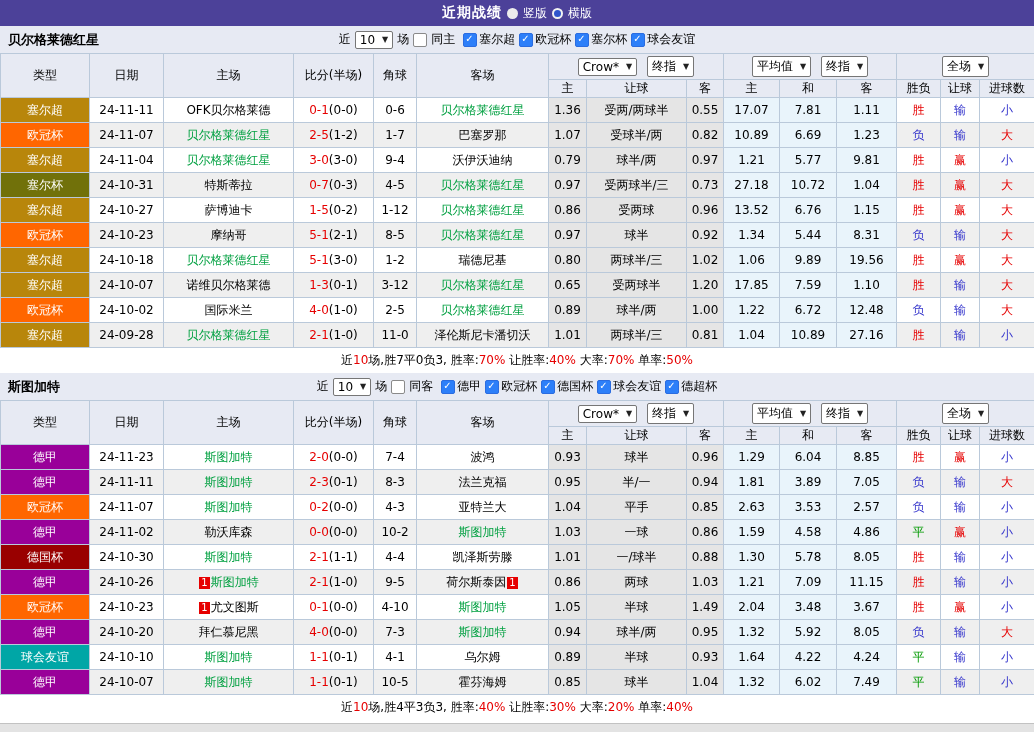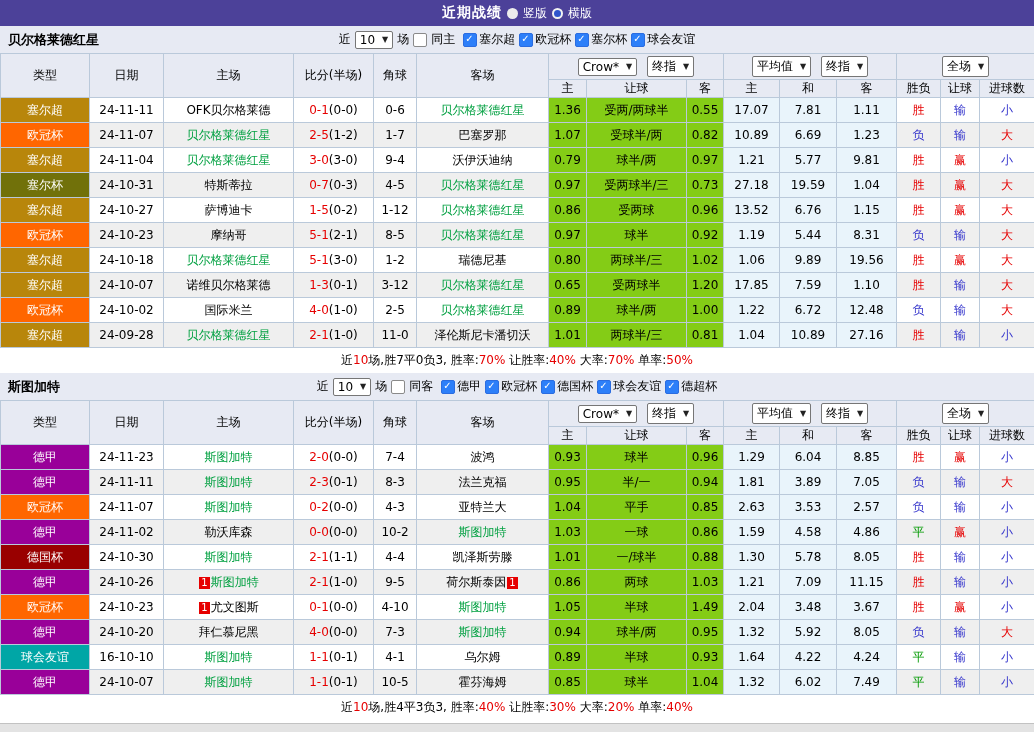--- a/index.html
+++ b/index.html
@@ -19,21 +19,21 @@
   .checkbox.checked::after{content:"\2713";color:#fff;font-size:10px;font-weight:bold;position:absolute;left:1px;top:-1px;}
   .flt{display:inline-flex;align-items:center;gap:2px;margin-left:4px;}
   table{border-collapse:collapse;table-layout:fixed;width:1034px;font-size:12px;}
   th,td{border:1px solid #bac9da;text-align:center;padding:0;overflow:hidden;white-space:nowrap;}
   thead th{background:#e7eaf3;font-weight:normal;font-size:12px;}
   tr.h1 th{height:25px;}
   tr.h2 th{height:17px;}
   td{height:24px;}
   tbody tr:nth-child(even) td.plain{background:#efefef;}
   tbody tr:nth-child(odd) td.plain{background:#fff;}
-  td.crown{background:#84cc16;}
+  td.crown{background:#e5e5e5;}
   td.avg{background:#e9f4fb;}
   td.league{color:#fff;}
   .sc{color:#e60000;}
   .green{color:#00a040;}
   .card{display:inline-block;background:#e60000;color:#fff;font-size:10px;line-height:12px;padding:0 2px;margin:0 1px;}
   .summary{height:25px;line-height:25px;text-align:center;font-size:12px;background:#fff;}
   .red{color:#e60000;}
   .selgroup{display:flex;justify-content:center;align-items:center;gap:10px;}
   .bottom-strip{height:8px;background:#e3e3e3;border-top:1px solid #c2c2c2;margin-top:3px;}
 </style>
@@ -207,21 +207,21 @@
         <td class="league" style="background: rgb(113, 113, 10);">塞尔杯</td>
         <td class="plain">24-10-31</td>
         <td class="plain"><span class="">特斯蒂拉</span></td>
         <td class="plain"><span class="sc">0-7</span>(0-3)</td>
         <td class="plain">4-5</td>
         <td class="plain"><span class="green">贝尔格莱德红星</span></td>
         <td class="crown">0.97</td>
         <td class="crown">受两球半/三</td>
         <td class="crown">0.73</td>
         <td class="avg">27.18</td>
-        <td class="avg">19.59</td>
+        <td class="avg">10.72</td>
         <td class="avg">1.04</td>
         <td class="plain" style="color: rgb(230, 0, 0);">胜</td>
         <td class="plain" style="color: rgb(230, 0, 0);">赢</td>
         <td class="plain" style="color: rgb(230, 0, 0);">大</td>
       </tr>
       <tr>
         <td class="league" style="background: rgb(184, 134, 11);">塞尔超</td>
         <td class="plain">24-10-27</td>
         <td class="plain"><span class="">萨博迪卡</span></td>
         <td class="plain"><span class="sc">1-5</span>(0-2)</td>
@@ -240,21 +240,21 @@
       <tr>
         <td class="league" style="background: rgb(255, 102, 0);">欧冠杯</td>
         <td class="plain">24-10-23</td>
         <td class="plain"><span class="">摩纳哥</span></td>
         <td class="plain"><span class="sc">5-1</span>(2-1)</td>
         <td class="plain">8-5</td>
         <td class="plain"><span class="green">贝尔格莱德红星</span></td>
         <td class="crown">0.97</td>
         <td class="crown">球半</td>
         <td class="crown">0.92</td>
-        <td class="avg">1.19</td>
+        <td class="avg">1.34</td>
         <td class="avg">5.44</td>
         <td class="avg">8.31</td>
         <td class="plain" style="color: rgb(52, 52, 204);">负</td>
         <td class="plain" style="color: rgb(52, 52, 204);">输</td>
         <td class="plain" style="color: rgb(230, 0, 0);">大</td>
       </tr>
       <tr>
         <td class="league" style="background: rgb(184, 134, 11);">塞尔超</td>
         <td class="plain">24-10-18</td>
         <td class="plain"><span class="green">贝尔格莱德红星</span></td>
@@ -565,21 +565,21 @@
         <td class="crown">0.95</td>
         <td class="avg">1.32</td>
         <td class="avg">5.92</td>
         <td class="avg">8.05</td>
         <td class="plain" style="color: rgb(52, 52, 204);">负</td>
         <td class="plain" style="color: rgb(52, 52, 204);">输</td>
         <td class="plain" style="color: rgb(230, 0, 0);">大</td>
       </tr>
       <tr>
         <td class="league" style="background: rgb(0, 166, 166);">球会友谊</td>
-        <td class="plain">16-10-10</td>
+        <td class="plain">24-10-10</td>
         <td class="plain"><span class="green">斯图加特</span></td>
         <td class="plain"><span class="sc">1-1</span>(0-1)</td>
         <td class="plain">4-1</td>
         <td class="plain"><span class="">乌尔姆</span></td>
         <td class="crown">0.89</td>
         <td class="crown">半球</td>
         <td class="crown">0.93</td>
         <td class="avg">1.64</td>
         <td class="avg">4.22</td>
         <td class="avg">4.24</td>

